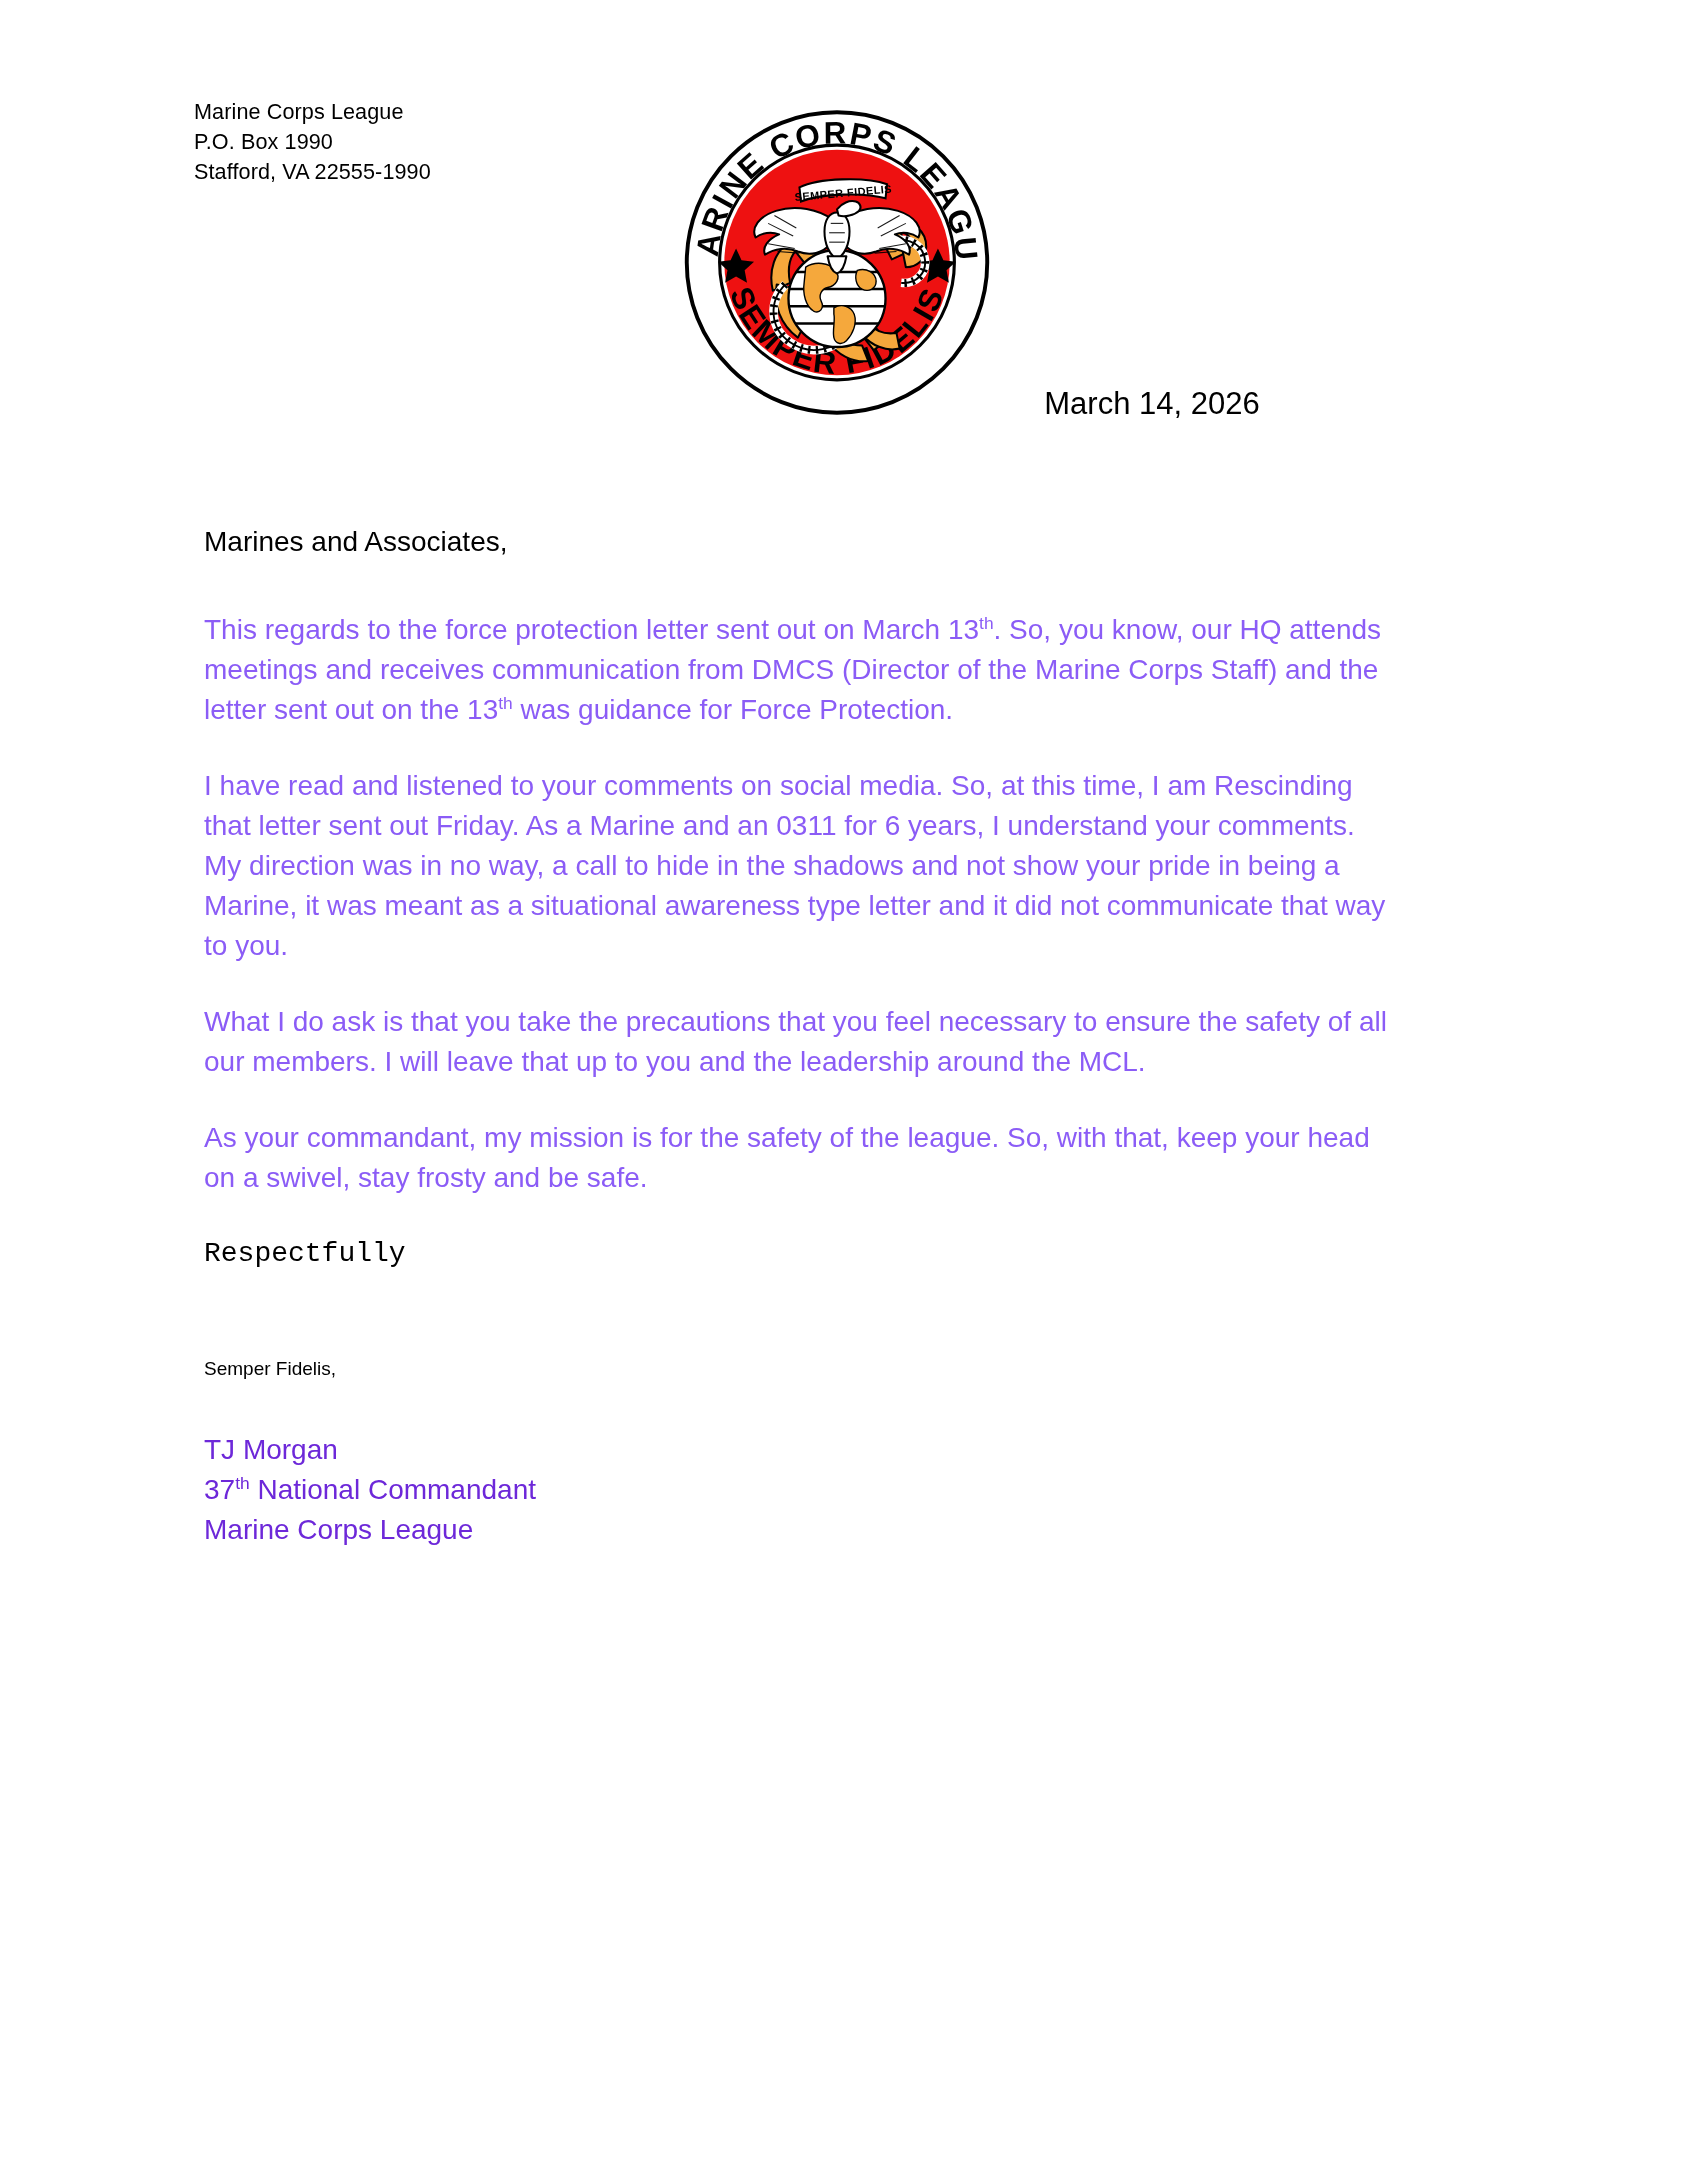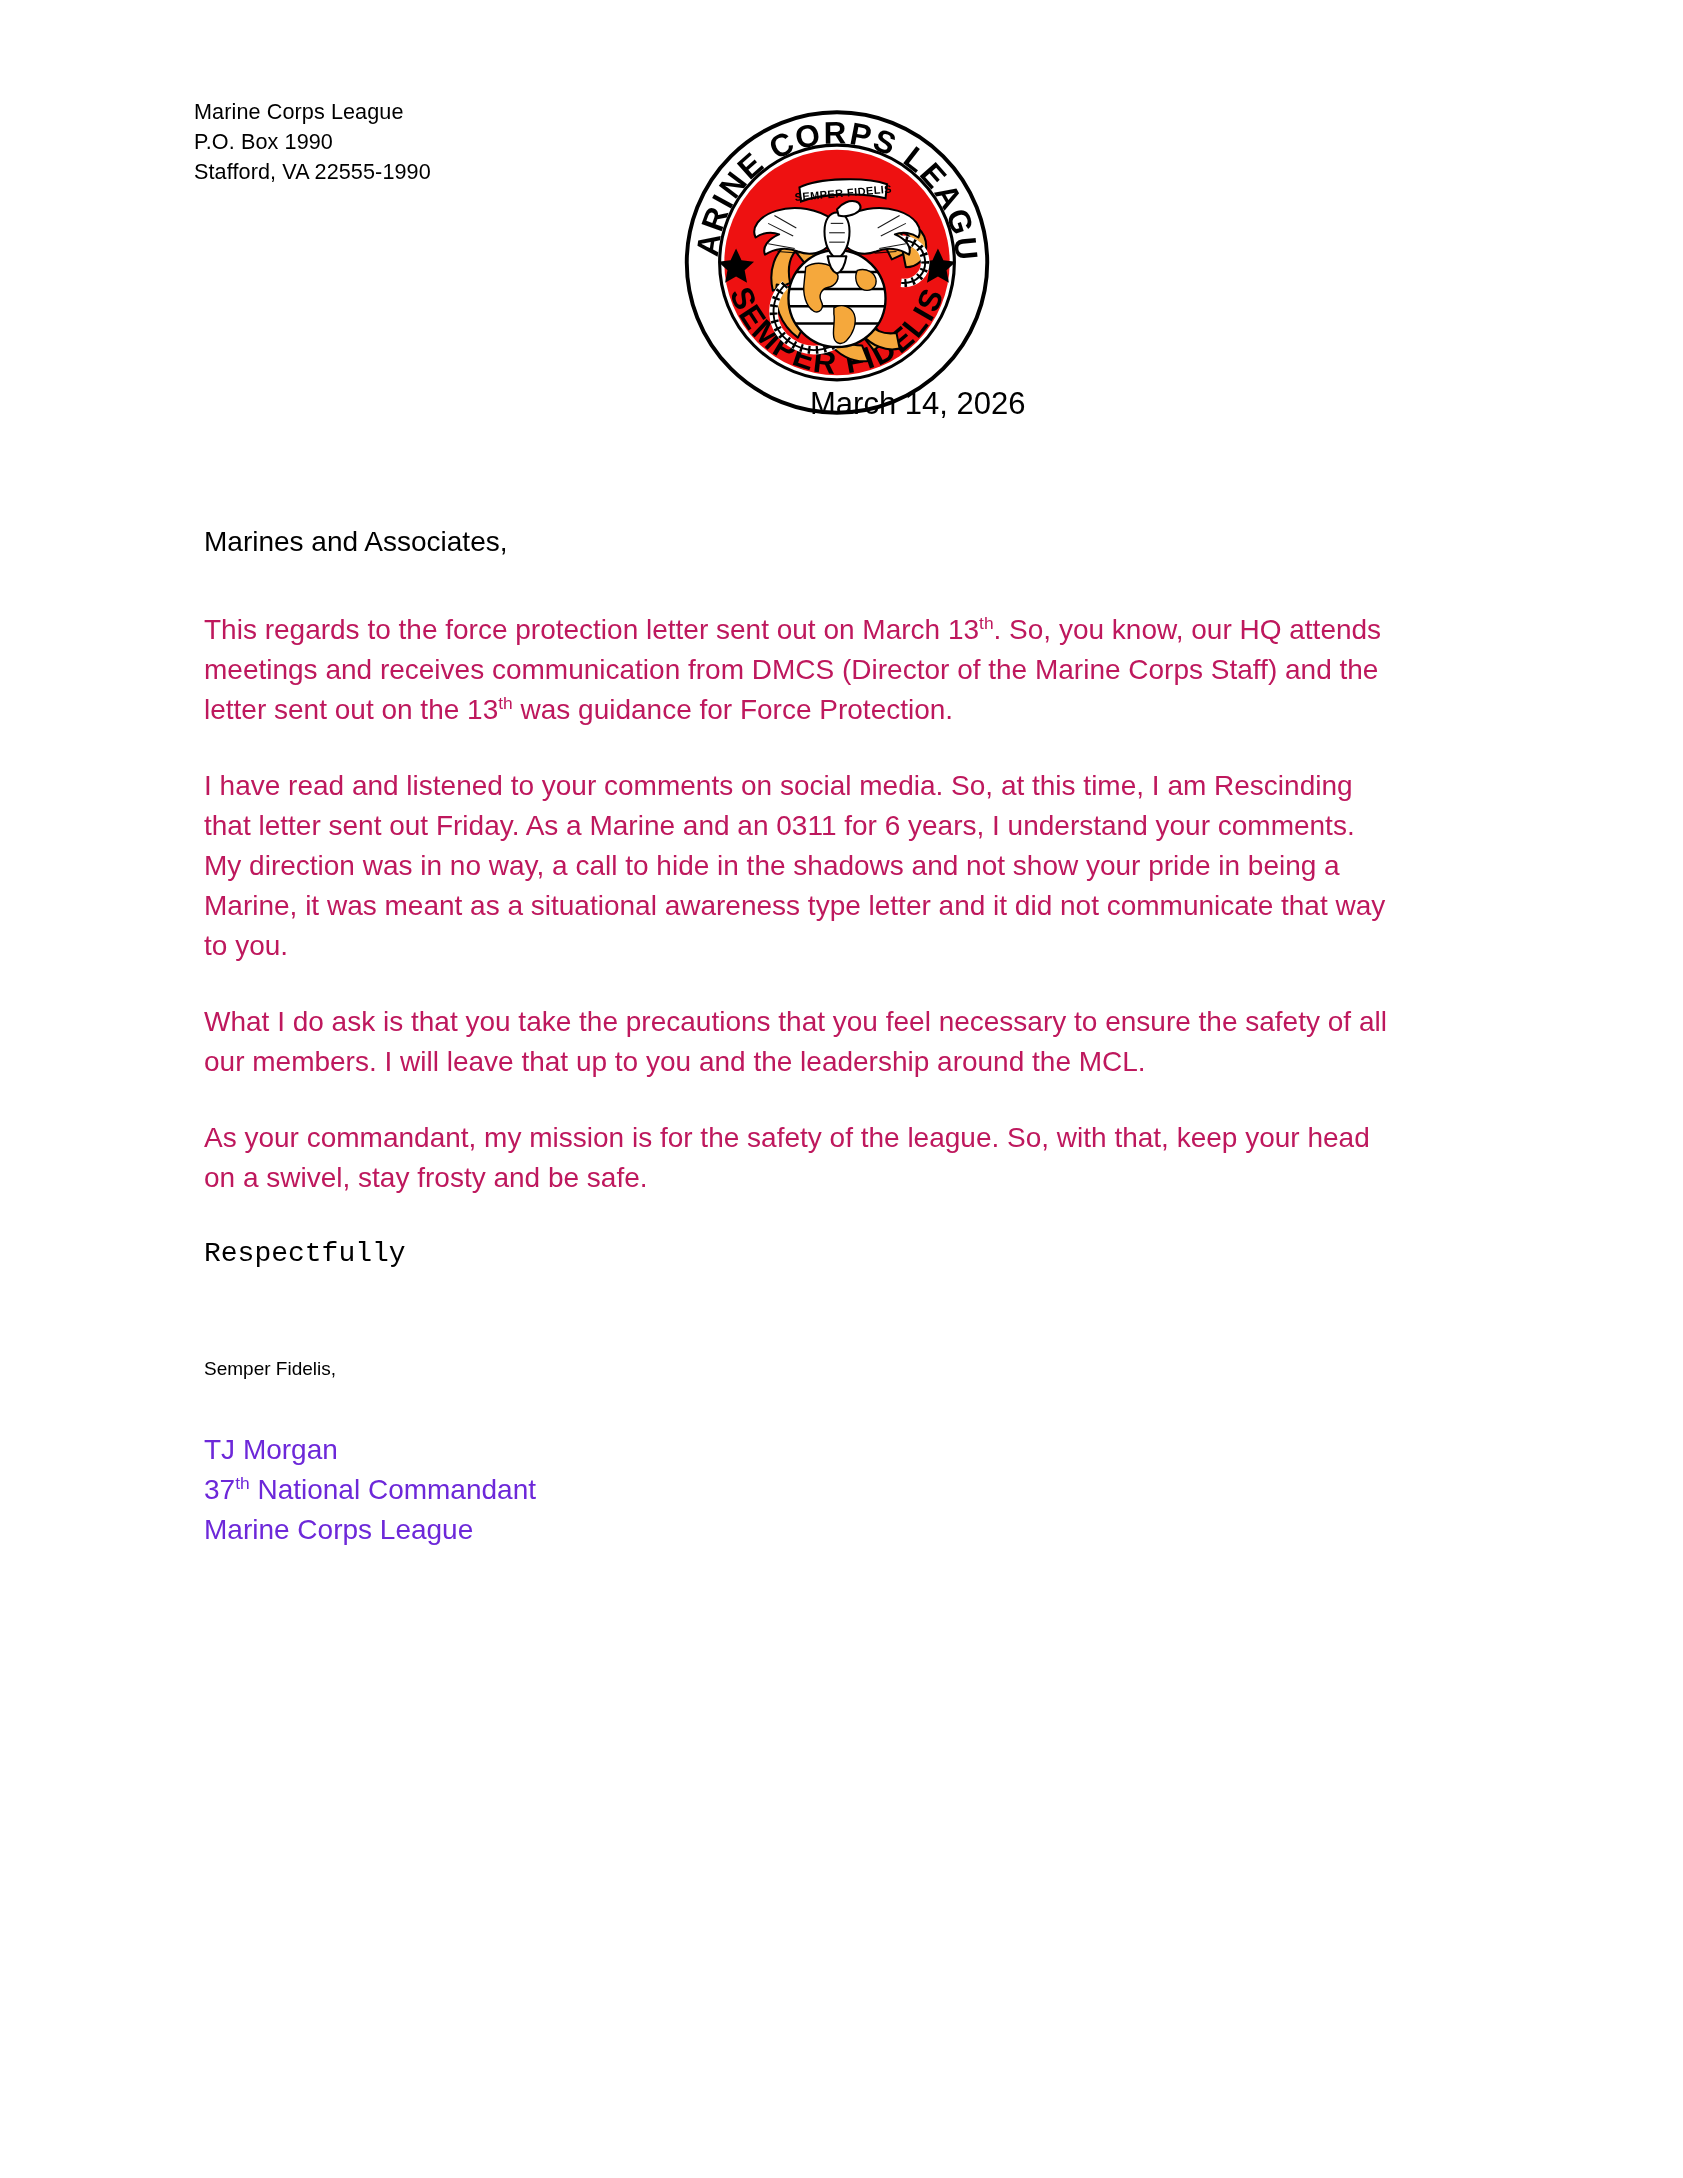--- a/index.html
+++ b/index.html
@@ -50,21 +50,21 @@
     width: 100%;
     height: 100%;
   }
 
   
   .date-line {
     position: absolute;
     left: 810px;
     top: 385px;
     width: 684px;
-    text-align: left;
+    text-align: center;
     font-family: "Liberation Sans", sans-serif;
     font-size: 31px;
     line-height: 38px;
     color: #000000;
   }
 
   
   .body-block {
     position: absolute;
     left: 204px;
@@ -78,21 +78,21 @@
     line-height: 40px;
     margin: 0 0 48px 0;
     color: #000000;
   }
   .para {
     font-family: "Liberation Sans Narrow", "Liberation Sans", sans-serif;
     font-stretch: condensed;
     font-size: 28px;
     line-height: 40px;
     margin: 0 0 36px 0;
-    color: #be185d;
+    color: #8b5cf6;
     text-align: left;
     max-width: 1188px;
   }
   .para sup, .sig-line sup {
     font-size: 0.62em;
     vertical-align: super;
     line-height: 0;
   }
 
   .closing-respect {

